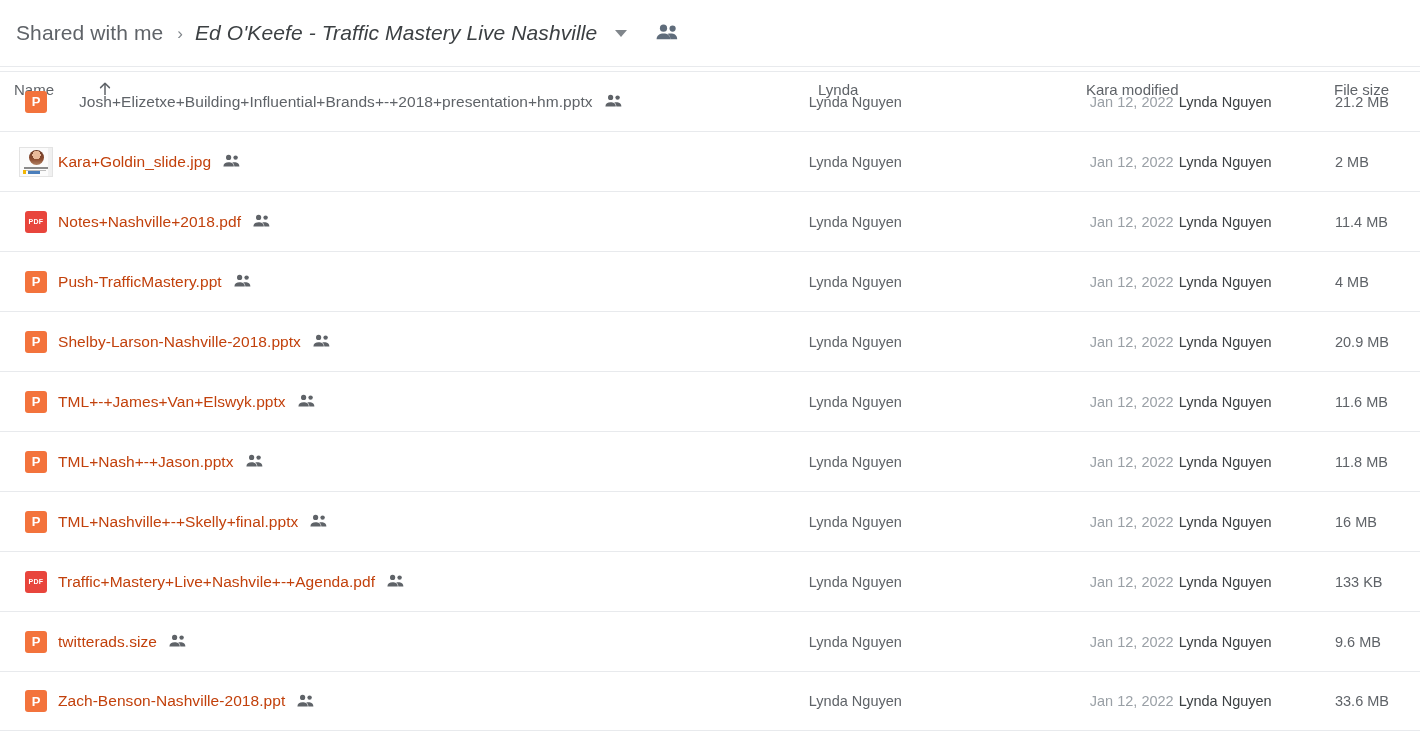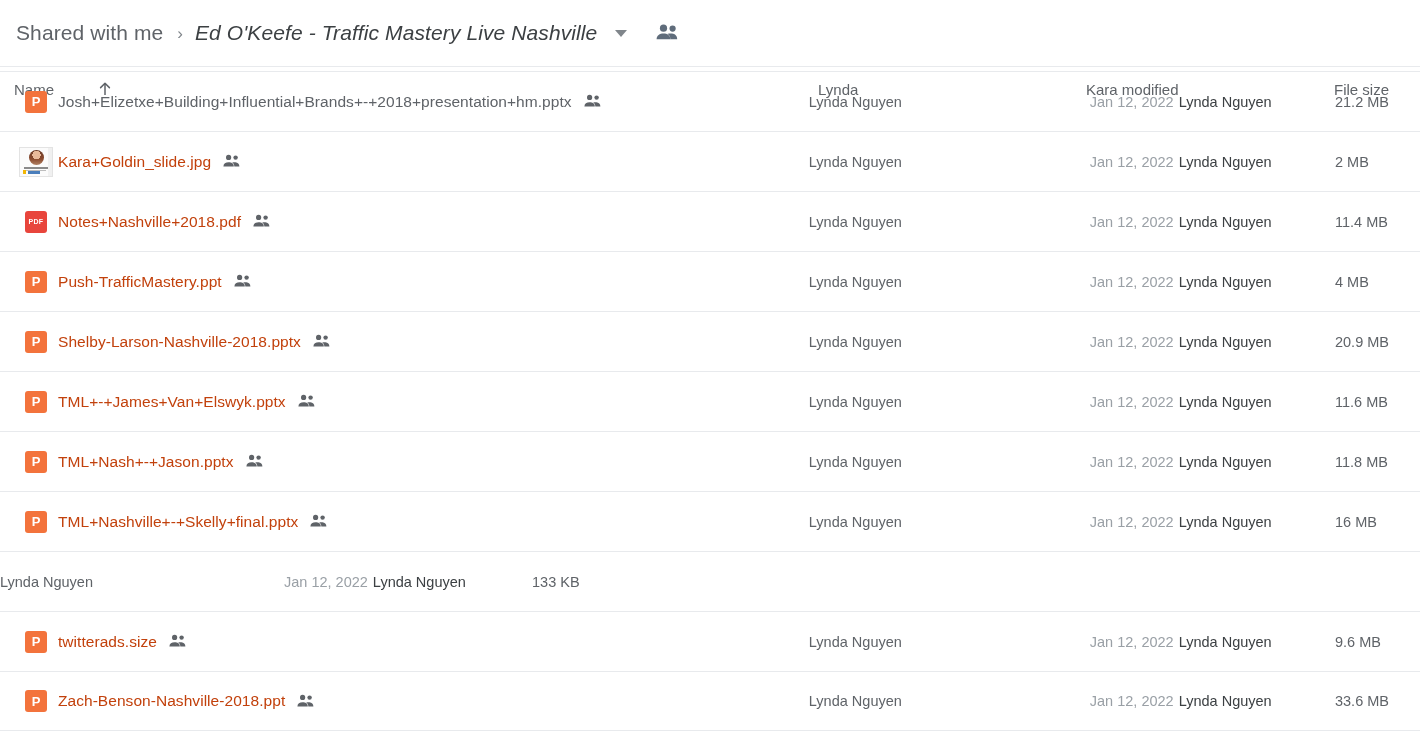--- a/index.html
+++ b/index.html
@@ -199,21 +199,21 @@
     height: 100%;
     background: #f0f0f0;
   }
 
   .fname {
     font-size: 15.5px;
     color: #c2410c;
     letter-spacing: 0.05px;
     white-space: nowrap;
   }
-  .fname.muted { color: #5f6368; }
+  .fname.muted { color: #5f6368; margin-left: 21px; }
   .share-icon {
     margin-left: 11px;
     display: inline-flex;
     align-items: center;
   }
 
   .owner-cell,
   .size-cell {
     font-size: 14.5px;
     color: #5f6368;
@@ -425,20 +425,34 @@
             <path d="M1.4 12.4c0-2.7 2.3-4.1 5.2-4.1s5.2 1.4 5.2 4.1z" fill="#5f6368"></path>
             <path d="M12.3 12.4c0-1.9-.9-3.1-2.2-3.8 1-.4 2.2-.5 3.4-.3 2.2.3 3.9 1.5 3.9 4.1z" fill="#5f6368"></path>
           </svg>
         </span>
       </div>
       <div class="c-owner owner-cell">Lynda Nguyen</div>
       <div class="c-mod mod-cell"><span class="mod-date">Jan 12, 2022</span><span class="mod-who">Lynda Nguyen</span></div>
       <div class="c-size size-cell">16 MB</div>
     </div>
     <div class="file-row">
+      <div class="c-name name-cell">
+        <span class="icon-slot">
+          <span class="ftype pdf">PDF</span>
+        </span>
+        <span class="fname">Traffic+Mastery+Live+Nashvile+-+Agenda.pdf</span>
+        <span class="share-icon">
+          <svg width="19" height="15" viewBox="0 0 19 15" aria-hidden="true">
+            <circle cx="6.6" cy="3.4" r="2.6" fill="#5f6368"></circle>
+            <circle cx="13.6" cy="3.6" r="2.2" fill="#5f6368"></circle>
+            <path d="M1.4 12.4c0-2.7 2.3-4.1 5.2-4.1s5.2 1.4 5.2 4.1z" fill="#5f6368"></path>
+            <path d="M12.3 12.4c0-1.9-.9-3.1-2.2-3.8 1-.4 2.2-.5 3.4-.3 2.2.3 3.9 1.5 3.9 4.1z" fill="#5f6368"></path>
+          </svg>
+        </span>
+      </div>
       <div class="c-owner owner-cell">Lynda Nguyen</div>
       <div class="c-mod mod-cell"><span class="mod-date">Jan 12, 2022</span><span class="mod-who">Lynda Nguyen</span></div>
       <div class="c-size size-cell">133 KB</div>
     </div>
     <div class="file-row">
       <div class="c-name name-cell">
         <span class="icon-slot">
           <span class="ftype ppt">P</span>
         </span>
         <span class="fname">twitterads.size</span>

